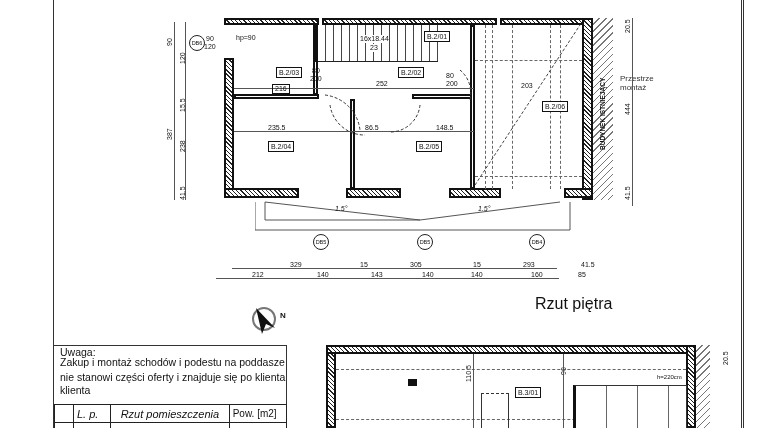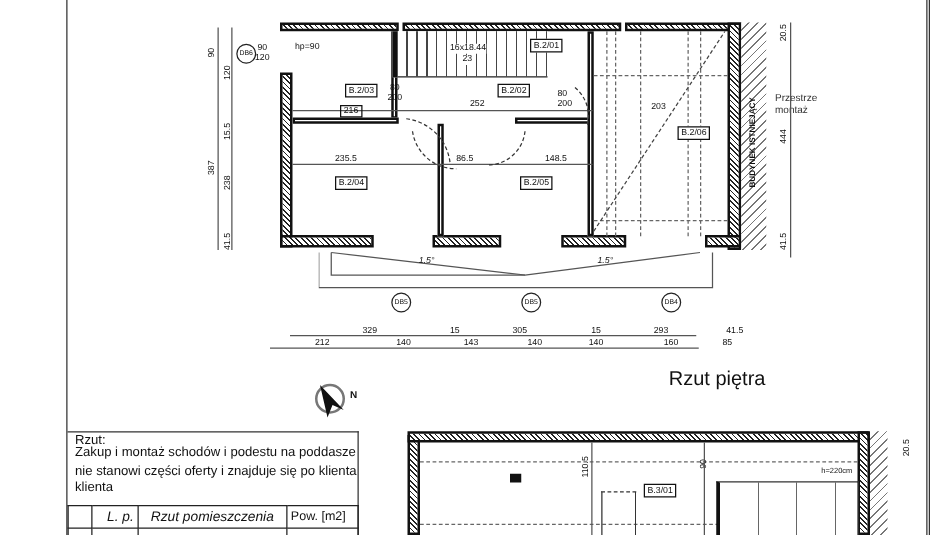--- a/index.html
+++ b/index.html
@@ -146,30 +146,30 @@
   <div class="title" style="left:535px;top:295px;">Rzut piętra</div>
 
   <svg style="position:absolute;left:248px;top:302px;" width="40" height="34">
     <circle cx="16" cy="17" r="11" fill="none" stroke="#777" stroke-width="2"></circle>
     <polygon points="8,6 27,26 18,22 14,32" fill="#111"></polygon>
   </svg>
   <div class="dim" style="left:280px;top:312px;font-weight:bold;font-size:8px;">N</div>
 </div>
 
 <div style="position:absolute;left:54px;top:345px;width:232px;height:83px;border-top:1px solid #333;border-right:1px solid #333;"></div>
-<div class="note" style="left:60px;top:346px;">Rzut:</div>
+<div class="note" style="left:60px;top:346px;">Uwaga:</div>
 <div class="note" style="left:60px;top:356px;">Zakup i montaż schodów i podestu na poddasze</div>
 <div class="note" style="left:60px;top:371px;">nie stanowi części oferty i znajduje się po klienta</div>
 <div class="note" style="left:60px;top:384px;">klienta</div>
 
 <table class="rooms" style="left:54px;top:404px;width:233px;">
   <tbody>
       <tr>
     <td style="width:12px;"></td>
-    <td class="ital" style="text-align:right;width:30px;">L. p.</td>
+    <td class="ital" style="text-align:left;width:30px;">L. p.</td>
     <td class="ital" style="text-align:center;">Rzut pomieszczenia</td>
     <td style="font-size:10px;">Pow. [m2]</td>
   </tr>
   <tr>
         <td></td>
         <td></td>
         <td></td>
         <td></td>
       </tr>
 </tbody>

